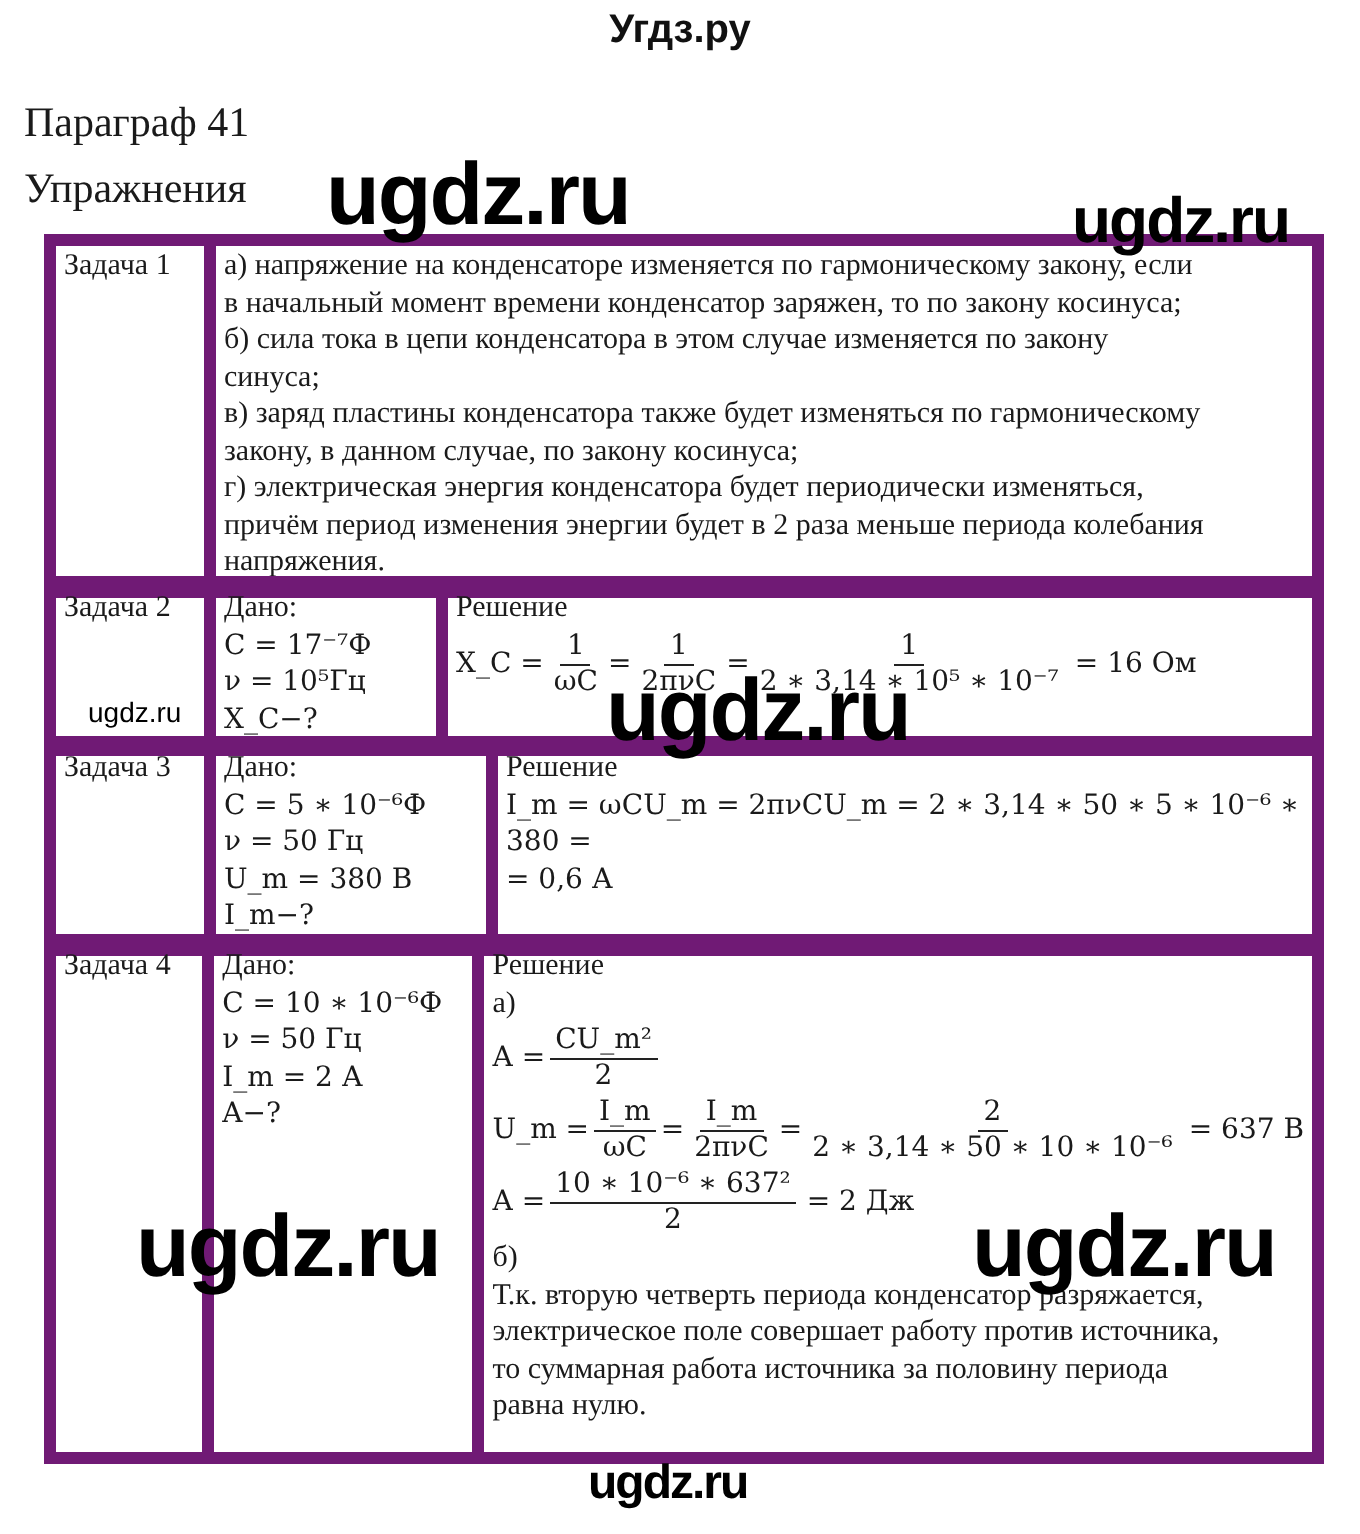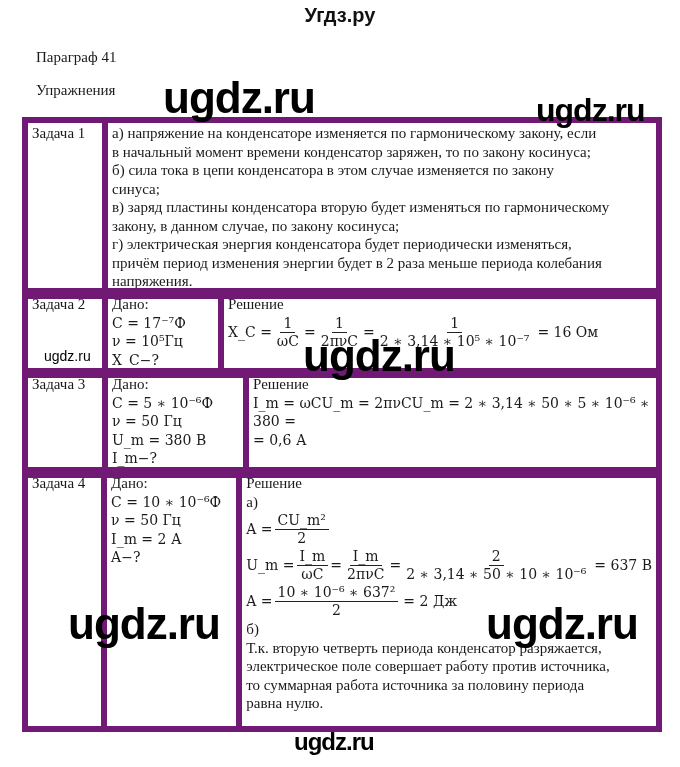--- a/index.html
+++ b/index.html
@@ -1,20 +1,20 @@
 <!DOCTYPE html>
 <html><head>
 <meta charset="utf-8">
 <style>
   html, body { margin:0; padding:0; background:#ffffff; }
   body { width:680px; height:767px; position:relative; overflow:hidden;
          font-family:"Liberation Serif", serif; color:#1a1a1a; }
   .site-title { position:absolute; top:4px; left:0; width:680px; text-align:center;
          font-family:"Liberation Sans", sans-serif; font-weight:bold; font-size:20px; color:#111; }
-  .para { position:absolute; left:36px; font-size:15px; }
+  .para { position:absolute; left:12px; font-size:21px; }
   .wm { position:absolute; font-family:"Liberation Sans", sans-serif; font-weight:bold;
         color:#000; letter-spacing:-1px; z-index:5; line-height:1; }
   .wm-big { font-size:44px; }
   .wm-med { font-size:32px; }
   .wm-sm { font-size:14px; font-weight:normal; letter-spacing:0; }
   .wm-foot { font-size:24px; }
 
   table.tasks { position:absolute; left:22px; top:117px; width:640px;
                 border-collapse:collapse; font-size:15px; line-height:18.5px; }
   table.tasks td { border:6px solid #701a75; vertical-align:top; padding:1px 4px 2px 4px; }
@@ -46,21 +46,21 @@
 <table class="tasks">
 
   <tbody>
       <tr>
     <td class="c1">Задача 1</td>
     <td colspan="2" style="height:166px;">
       <span class="line">а) напряжение на конденсаторе изменяется по гармоническому закону, если</span>
       <span class="line">в начальный момент времени конденсатор заряжен, то по закону косинуса;</span>
       <span class="line">б) сила тока в цепи конденсатора в этом случае изменяется по закону</span>
       <span class="line">синуса;</span>
-      <span class="line">в) заряд пластины конденсатора вторую будет изменяться по гармоническому</span>
+      <span class="line">в) заряд пластины конденсатора также будет изменяться по гармоническому</span>
       <span class="line">закону, в данном случае, по закону косинуса;</span>
       <span class="line">г) электрическая энергия конденсатора будет периодически изменяться,</span>
       <span class="line">причём период изменения энергии будет в 2 раза меньше периода колебания</span>
       <span class="line">напряжения.</span>
     </td>
   </tr>
 </tbody>
   </table>
 
 <table class="tasks" style="top:288px;">

